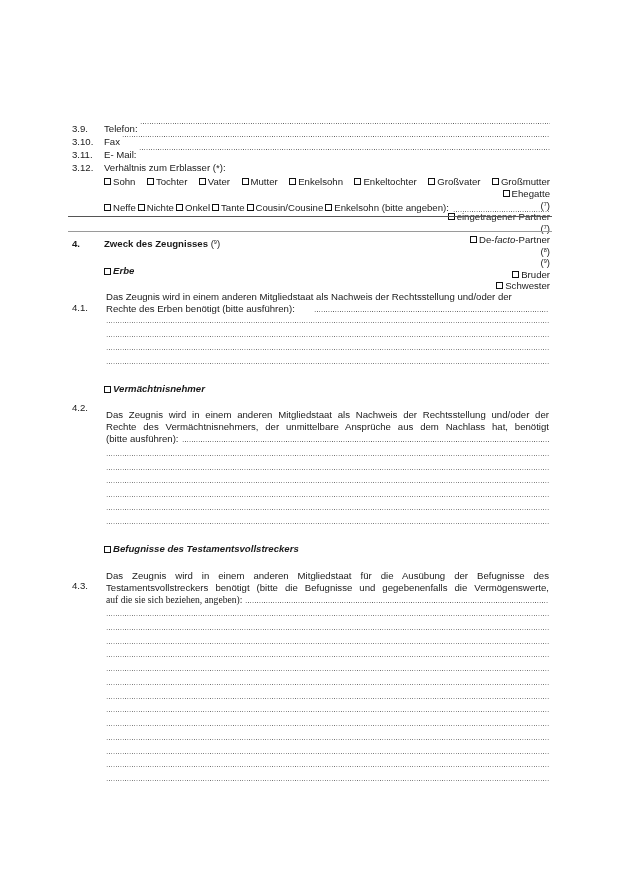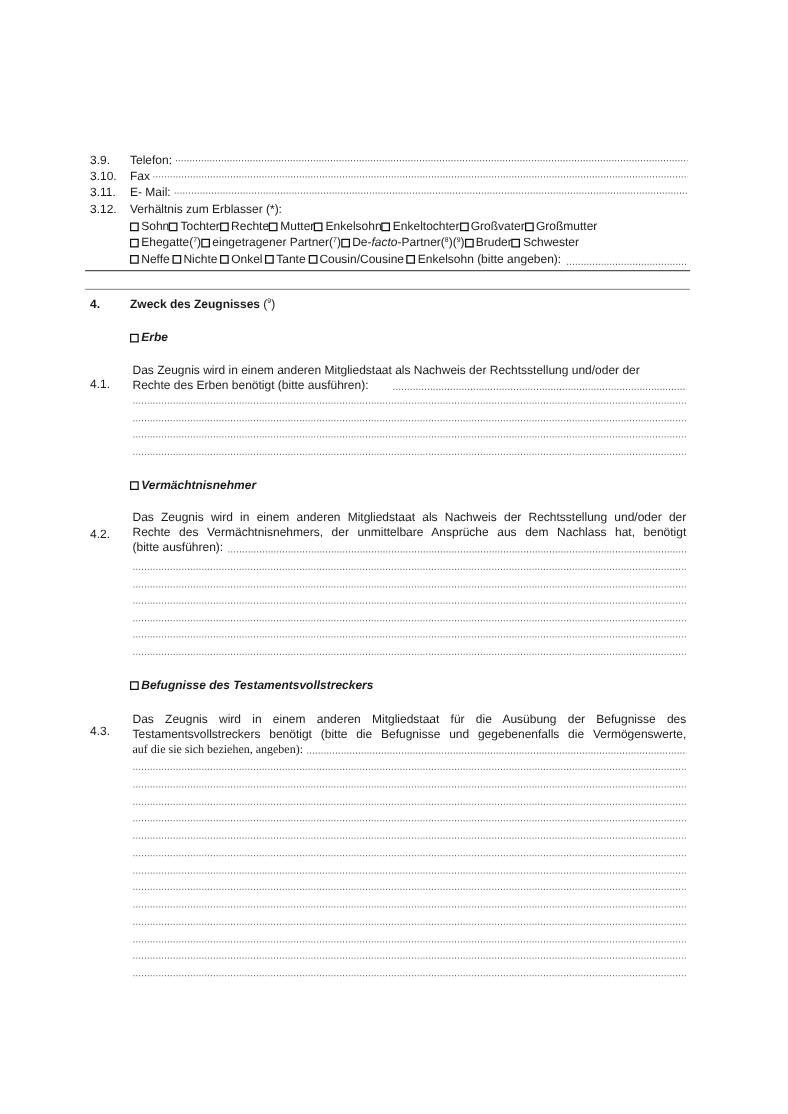--- a/index.html
+++ b/index.html
@@ -8,33 +8,33 @@
       font-family: "Liberation Sans", sans-serif; color: #1a1a1a;
       font-size: 9.6px; line-height: 11.5px;
     }
     .abs { position: absolute; }
     .num { position: absolute; left: 72px; margin-top: 37px; }
     .dots-line {
       position: absolute; left: 106px; width: 443px; height: 1px;
       background-image: radial-gradient(circle, #6a6a6a 0.55px, transparent 0.7px);
       background-size: 2.3px 1px; background-repeat: repeat-x;
     }
-    .field-row { position: absolute; left: 72px; width: 478px; height: 12px; display: flex; align-items: center; white-space: nowrap; }
+    .field-row { position: absolute; left: 72px; width: 478px; height: 12px; display: flex; align-items: flex-start; white-space: nowrap; }
     .field-row .n { width: 32px; flex: 0 0 32px; }
     .field-row .lbl { flex: 0 0 auto; padding-right: 2px; }
     .field-row .fill {
       flex: 1 1 auto; height: 1px; margin-bottom: 2px;
       background-image: radial-gradient(circle, #555 0.55px, transparent 0.7px);
       background-size: 2.3px 1px; background-repeat: repeat-x;
     }
     .cb {
       display: inline-block; width: 7px; height: 7px; border: 1.1px solid #111;
       vertical-align: -0.5px; margin-right: 2px; box-sizing: border-box;
     }
-    .rel-line { position: absolute; left: 104px; width: 446px; white-space: nowrap; display: flex; align-items: flex-end; height: 12px; }
+    .rel-line { position: absolute; left: 104px; width: 446px; white-space: nowrap; display: flex; justify-content: space-between; align-items: flex-end; height: 12px; }
     .rel-line .it { display: inline-flex; align-items: center; }
     sup { font-size: 5.5px; line-height: 0; vertical-align: 3.5px; }
     .rule-dark { position: absolute; left: 68px; width: 484px; height: 1px; background: #555; }
     .rule-light { position: absolute; left: 68px; width: 484px; height: 1px; background: #9a9a9a; }
     .heading { font-weight: bold; }
     .sub-title { font-weight: bold; font-style: italic; }
     .para { position: absolute; left: 106px; width: 443px; text-align: justify; text-align-last: left; }
     .para-last { position: absolute; left: 106px; width: 443px; height: 12px; display: flex; align-items: flex-end; white-space: nowrap; }
     .para-last .fill {
       flex: 1 1 auto; height: 1px; margin-bottom: 2px; margin-left: 3px;
@@ -70,21 +70,21 @@
   <span class="it">
       <span class="cb"></span>
       <span>Sohn</span>
     </span>
   <span class="it">
       <span class="cb"></span>
       <span>Tochter</span>
     </span>
   <span class="it">
       <span class="cb"></span>
-      <span>Rechte</span>
+      <span>Vater</span>
     </span>
   <span class="it">
       <span class="cb"></span>
       <span>Mutter</span>
     </span>
   <span class="it">
       <span class="cb"></span>
       <span>Enkelsohn</span>
     </span>
   <span class="it">
@@ -94,21 +94,21 @@
   <span class="it">
       <span class="cb"></span>
       <span>Großvater</span>
     </span>
   <span class="it">
       <span class="cb"></span>
       <span>Großmutter</span>
     </span>
 </div>
 
-<div class="rel-line" style="top:188px;">
+<div class="rel-line" style="top:188px;flex-direction:column;">
   <span class="it">
       <span class="cb"></span>
       <span>Ehegatte</span>
     </span>
   <span>(<sup>7</sup>)</span>
   <span class="it">
       <span class="cb"></span>
       <span>eingetragener Partner</span>
     </span>
   <span>(<sup>7</sup>)</span>
@@ -174,21 +174,21 @@
   <span>Rechte des Erben benötigt (bitte ausführen):</span>
     <span class="fill"></span>
 </div>
 <div id="lines-41">
     <div class="dots-line" style="top: 322px;"></div>
     <div class="dots-line" style="top: 335.7px;"></div>
     <div class="dots-line" style="top: 349.4px;"></div>
     <div class="dots-line" style="top: 363.1px;"></div>
   </div>
 
-<div class="num" style="top:385px;">4.2.</div>
+<div class="num" style="top:365px;">4.2.</div>
 <div class="abs" style="left:104px; top:383px;">
   <span class="cb"></span><span class="sub-title">Vermächtnisnehmer</span>
 </div>
 <div class="para" style="top:409px; text-align-last: justify;">Das Zeugnis wird in einem anderen Mitgliedstaat als Nachweis der Rechtsstellung und/oder der</div>
 <div class="para" style="top:421px; text-align-last: justify;">Rechte des Vermächtnisnehmers, der unmittelbare Ansprüche aus dem Nachlass hat, benötigt</div>
 <div class="para-last" style="top:432px;">
   <span>(bitte ausführen):</span>
     <span class="fill"></span>
 </div>
 <div id="lines-42">

